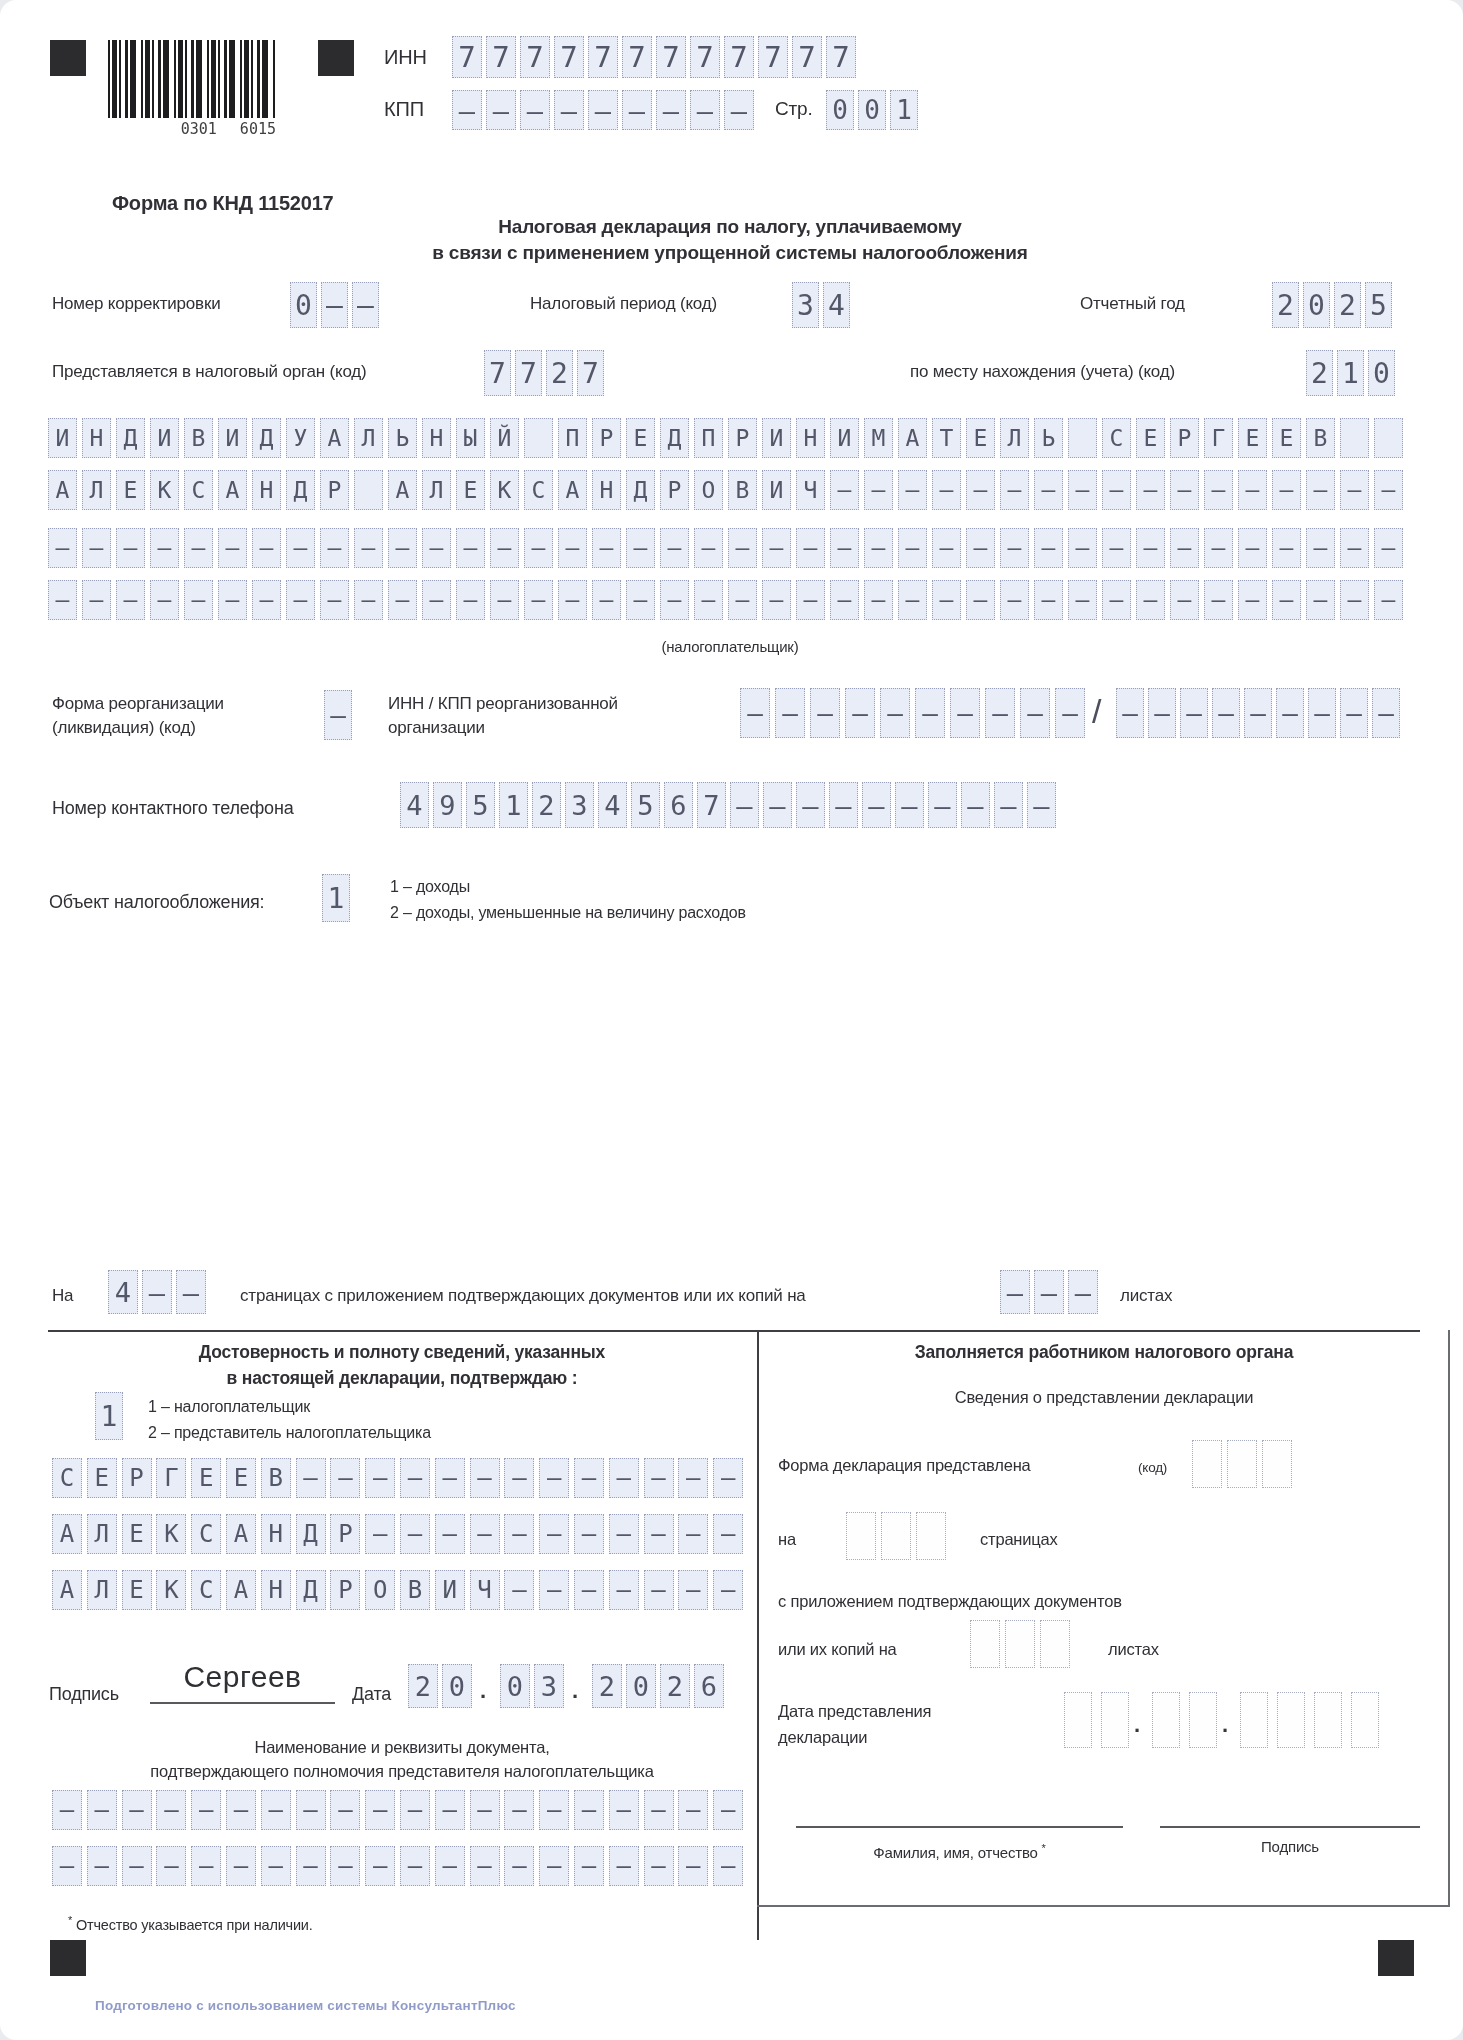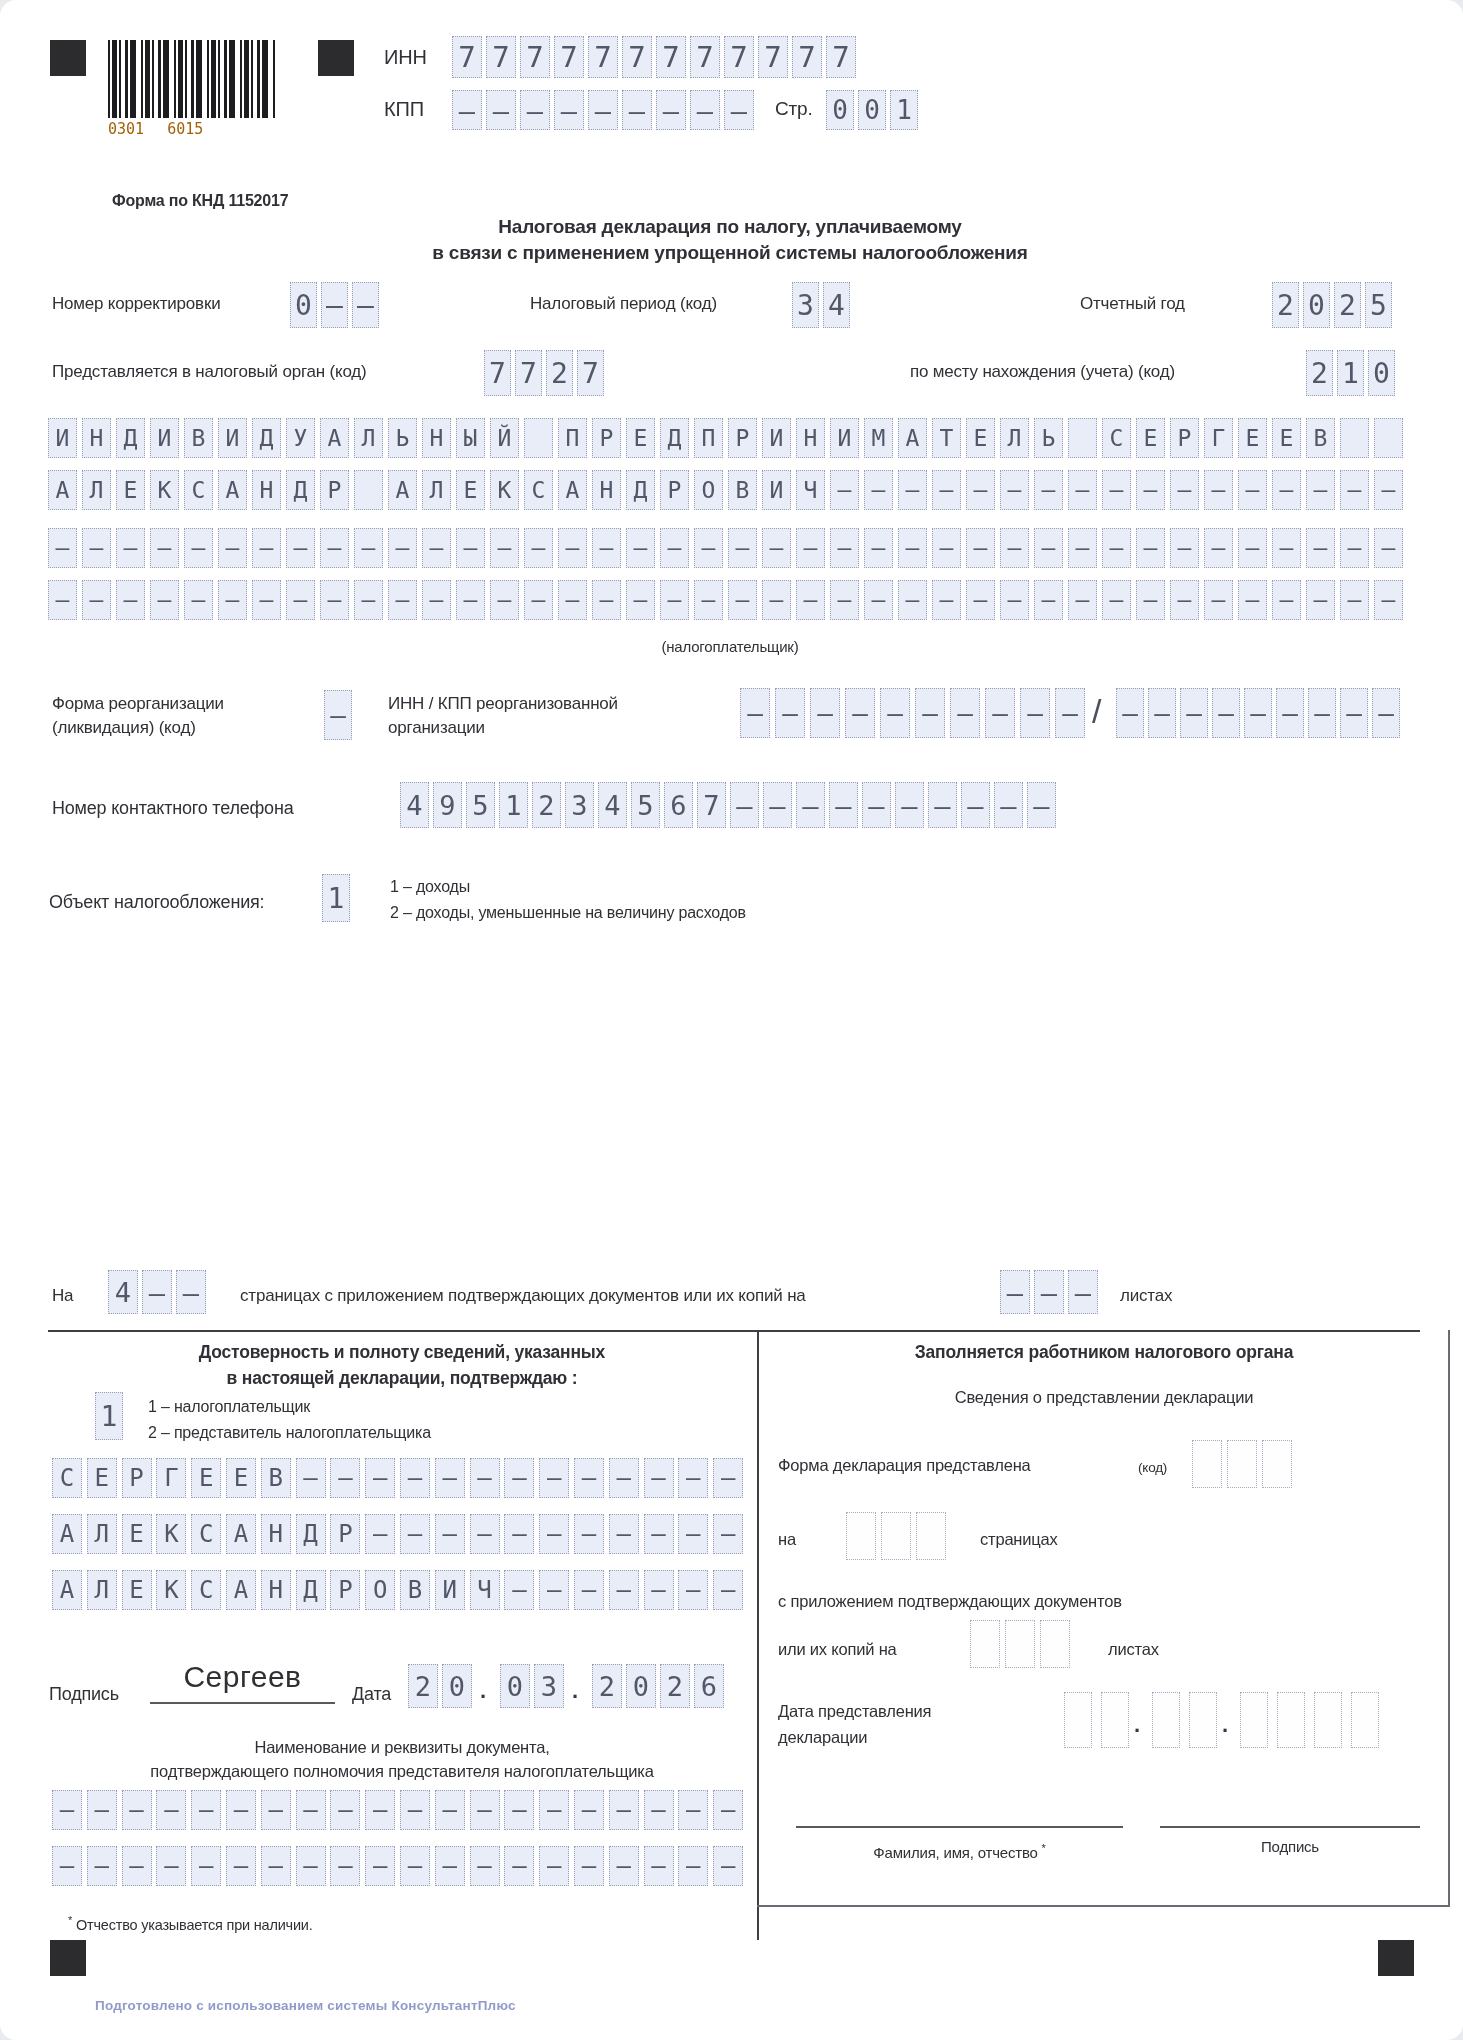--- a/index.html
+++ b/index.html
@@ -16,22 +16,22 @@
   .ctr { text-align:center; white-space:normal; }
   .sq { position:absolute; width:36px; height:36px; background:#2c2c2f; }
   .barcode {
     position:absolute; left:108px; top:40px; width:168px; height:78px;
     background:repeating-linear-gradient(90deg,
       #1d1d1f 0 2px, #fff 2px 4px, #1d1d1f 4px 9px, #fff 9px 11px,
       #1d1d1f 11px 13px, #fff 13px 17px, #1d1d1f 17px 20px, #fff 20px 22px,
       #1d1d1f 22px 28px, #fff 28px 33px);
   }
   .barcode-digits {
-    position:absolute; left:108px; top:120px; width:168px; text-align:left;
-    font-family:"DejaVu Sans Mono",monospace; font-size:15px; color:#a16207; word-spacing:14px;
+    position:absolute; left:108px; top:120px; width:168px; text-align:right;
+    font-family:"DejaVu Sans Mono",monospace; font-size:15px; color:#404040; word-spacing:14px;
   }
   .cells { position:absolute; display:flex; }
   .cell {
     box-sizing:border-box; background:#e9edf7; border:1px dotted #97a0b8;
     display:flex; align-items:center; justify-content:center;
     font-family:"DejaVu Sans Mono",monospace; color:#525769;
   }
   .plain .cell { background:#fefefe; border-color:#a6adc0; }
   .c-inn  { gap:4px; }   .c-inn  .cell { width:30px; height:42px; font-size:29px; }
   .c-kpp  { gap:4px; }   .c-kpp  .cell { width:30px; height:40px; font-size:27px; }
@@ -94,21 +94,21 @@
       <span class="cell">–</span>
       <span class="cell">–</span>
     </div>
   <div class="lbl" style="left:775px;top:98px;font-size:19px">Стр.</div>
   <div class="cells c-pg" style="left:826px;top:90px">
       <span class="cell">0</span>
       <span class="cell">0</span>
       <span class="cell">1</span>
     </div>
 
-  <div class="lbl b" style="left:112px;top:192px;font-size:16px">Форма по КНД 1152017</div>
+  <div class="lbl b" style="left:112px;top:192px;font-size:20px">Форма по КНД 1152017</div>
   <div class="lbl b ctr" style="left:160px;top:216px;width:1140px;font-size:19px">Налоговая декларация по налогу, уплачиваемому</div>
   <div class="lbl b ctr" style="left:160px;top:242px;width:1140px;font-size:19px">в связи с применением упрощенной системы налогообложения</div>
 
   <div class="lbl" style="left:52px;top:294px">Номер корректировки</div>
   <div class="cells c-s3" style="left:290px;top:282px">
       <span class="cell">0</span>
       <span class="cell">–</span>
       <span class="cell">–</span>
     </div>
   <div class="lbl" style="left:530px;top:294px">Налоговый период (код)</div>

